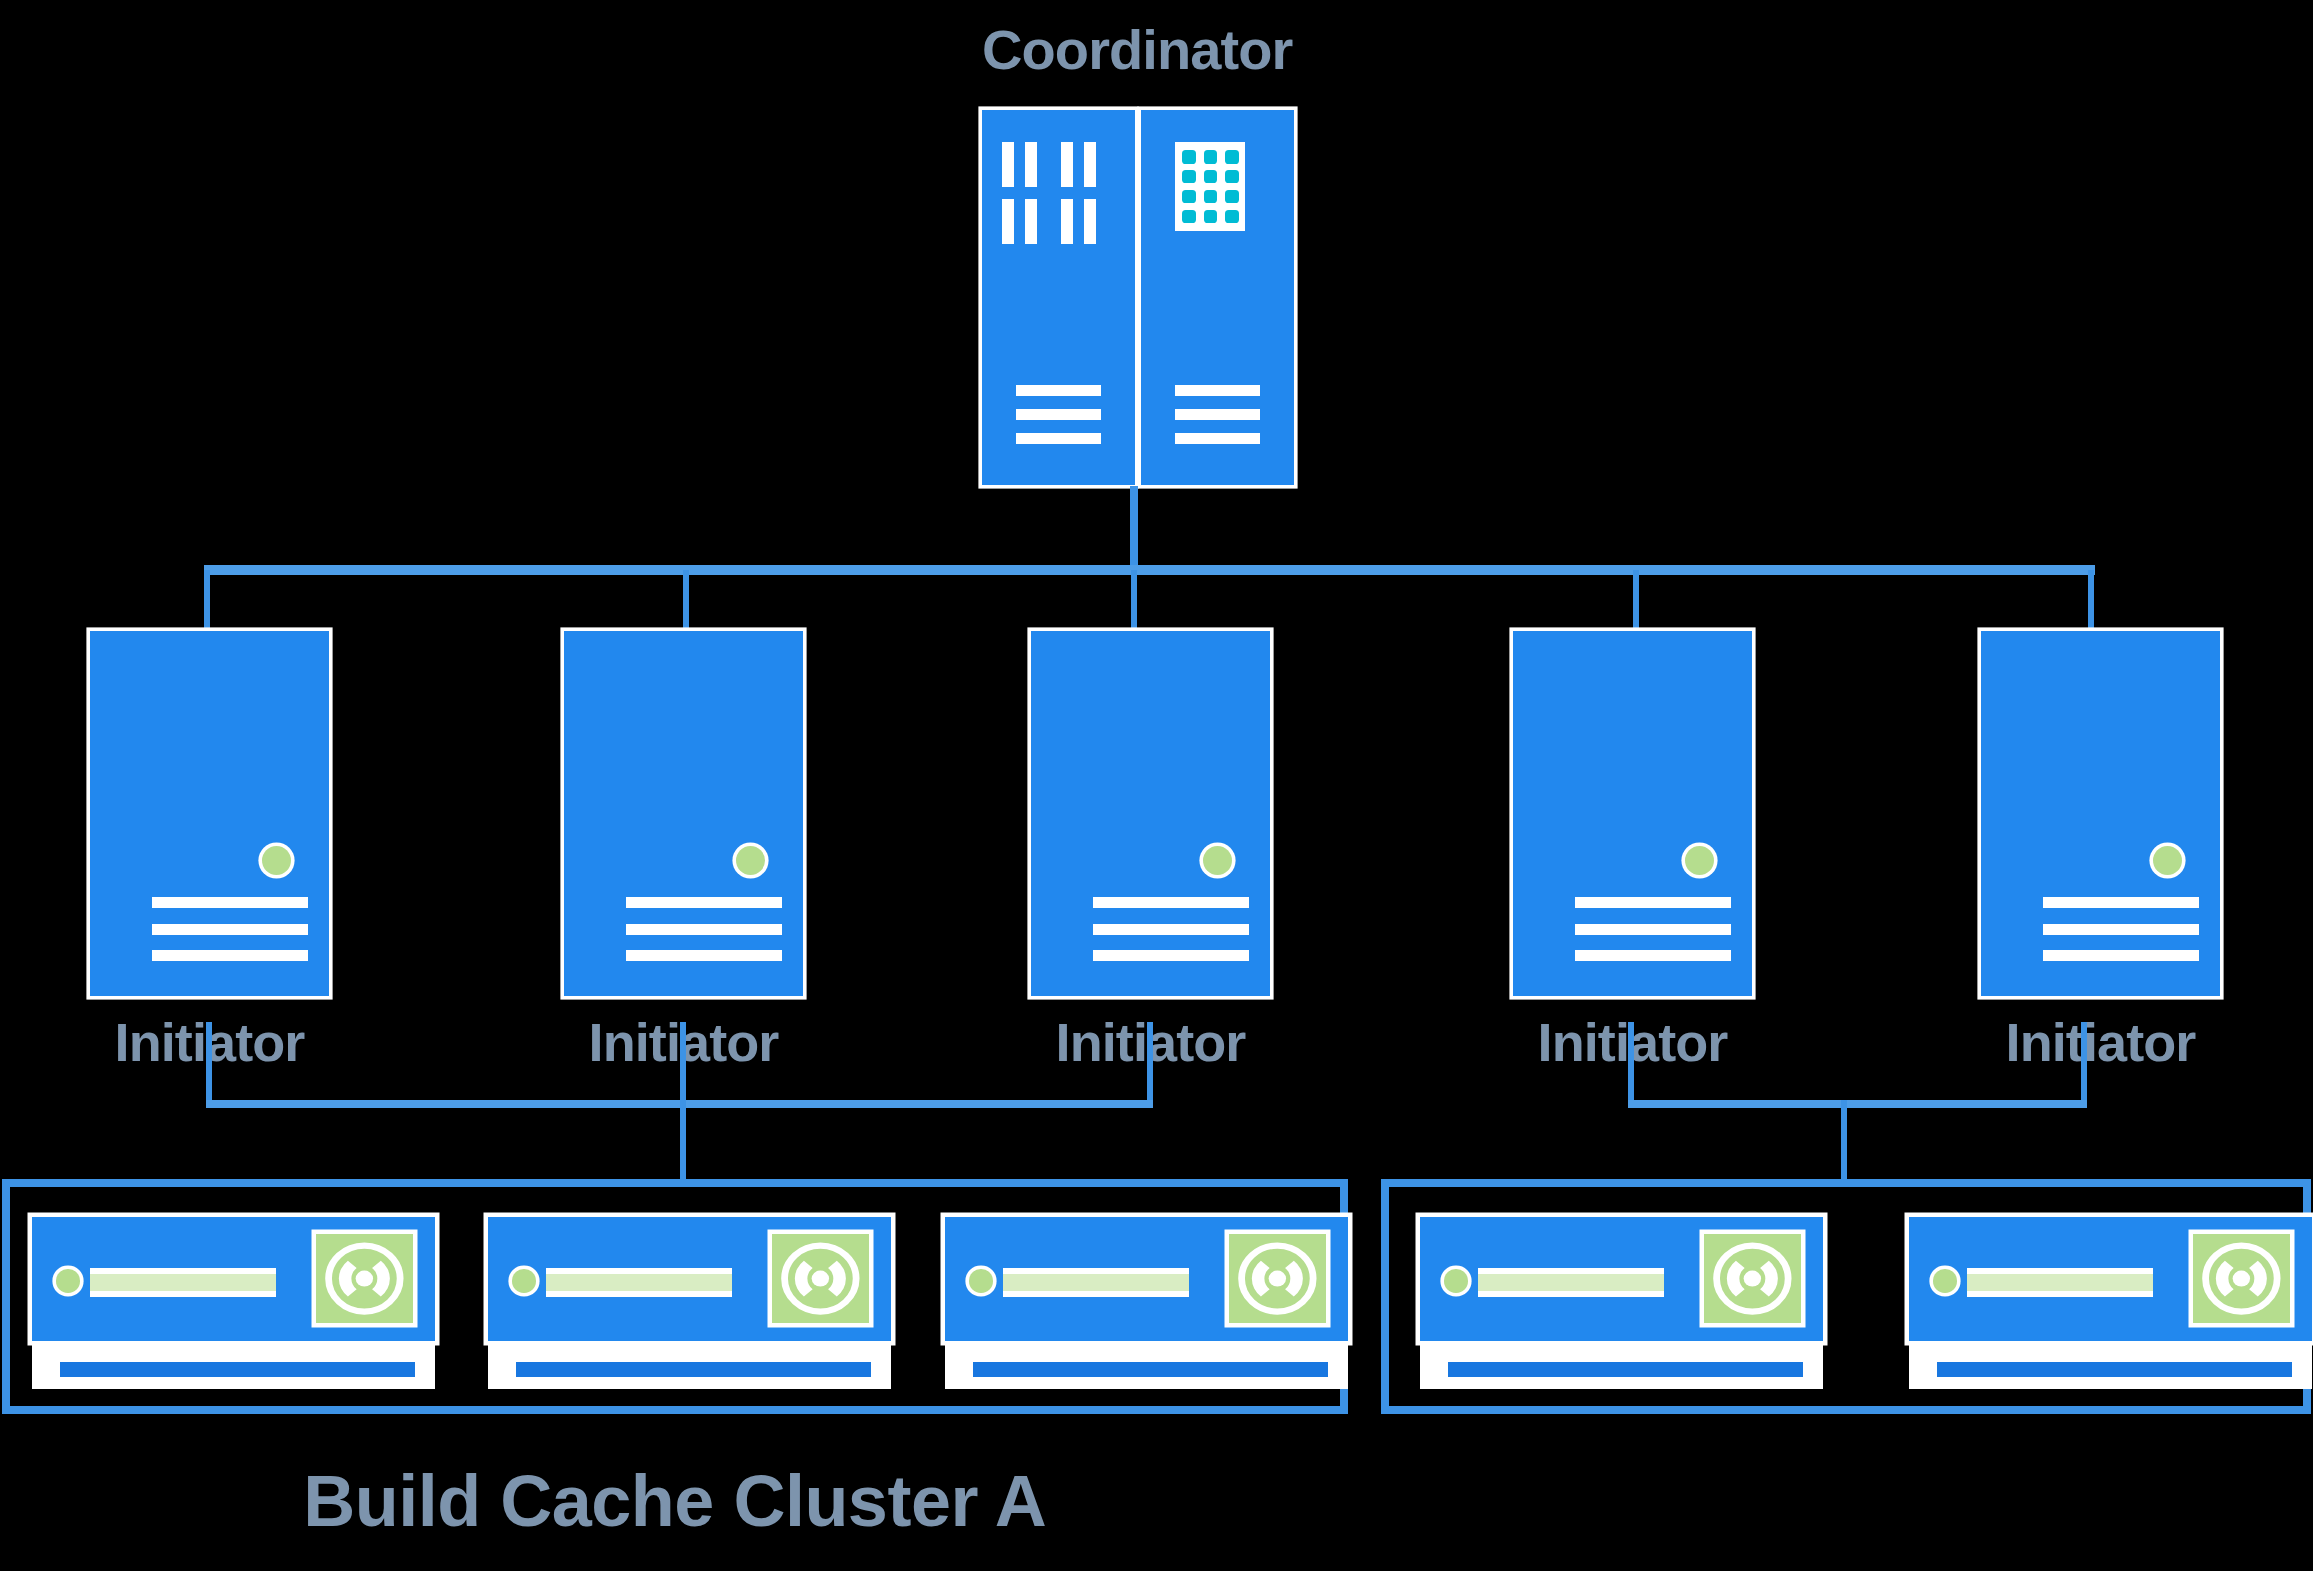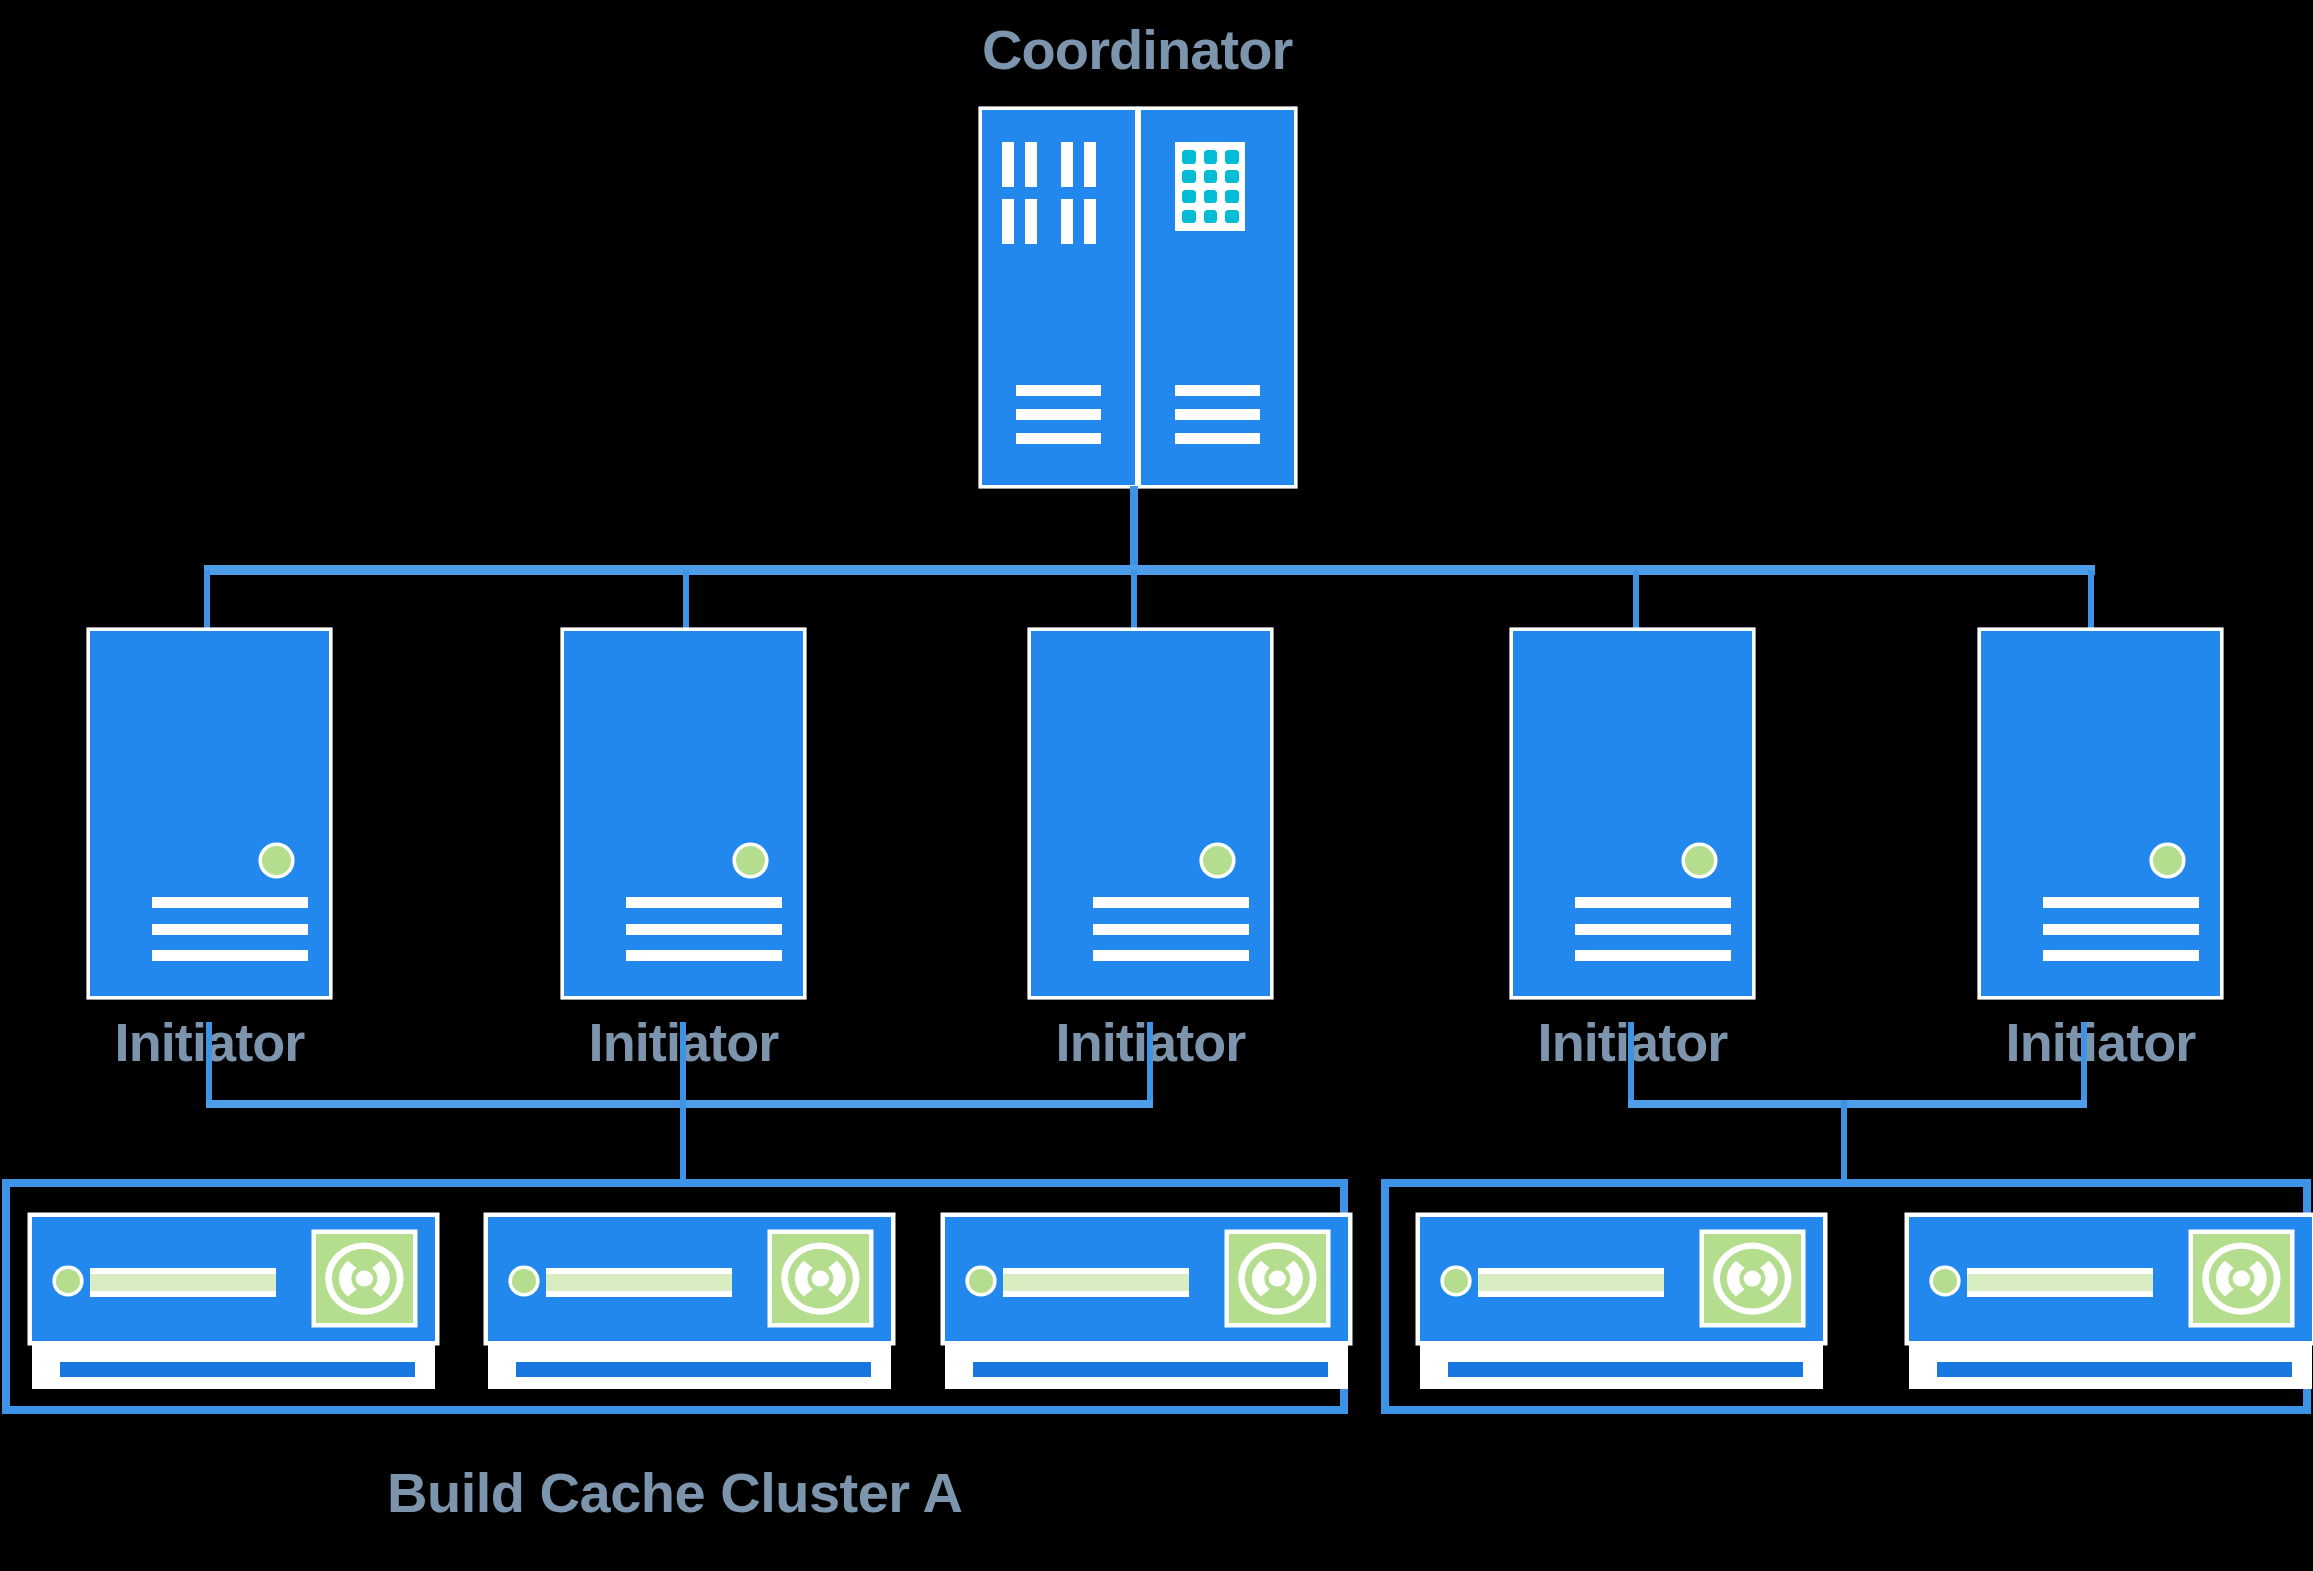--- a/index.html
+++ b/index.html
@@ -20,21 +20,21 @@
   .label {
     position: absolute;
     color: #7d94ad;
     font-weight: bold;
     font-family: "Liberation Sans", sans-serif;
     white-space: nowrap;
     line-height: 1;
   }
   .title-label { font-size: 56px; letter-spacing: -0.9px; }
   .node-label  { font-size: 54px; letter-spacing: -0.9px; }
-  .cluster-label { font-size: 56px; letter-spacing: -0.5px; }
+  .cluster-label { font-size: 72px; letter-spacing: -0.5px; }
 
   
   .wire {
     position: absolute;
     background: #3d93e6;
   }
   .wire-bus { background: #4d9de8; }
 
   
   .coordinator {

